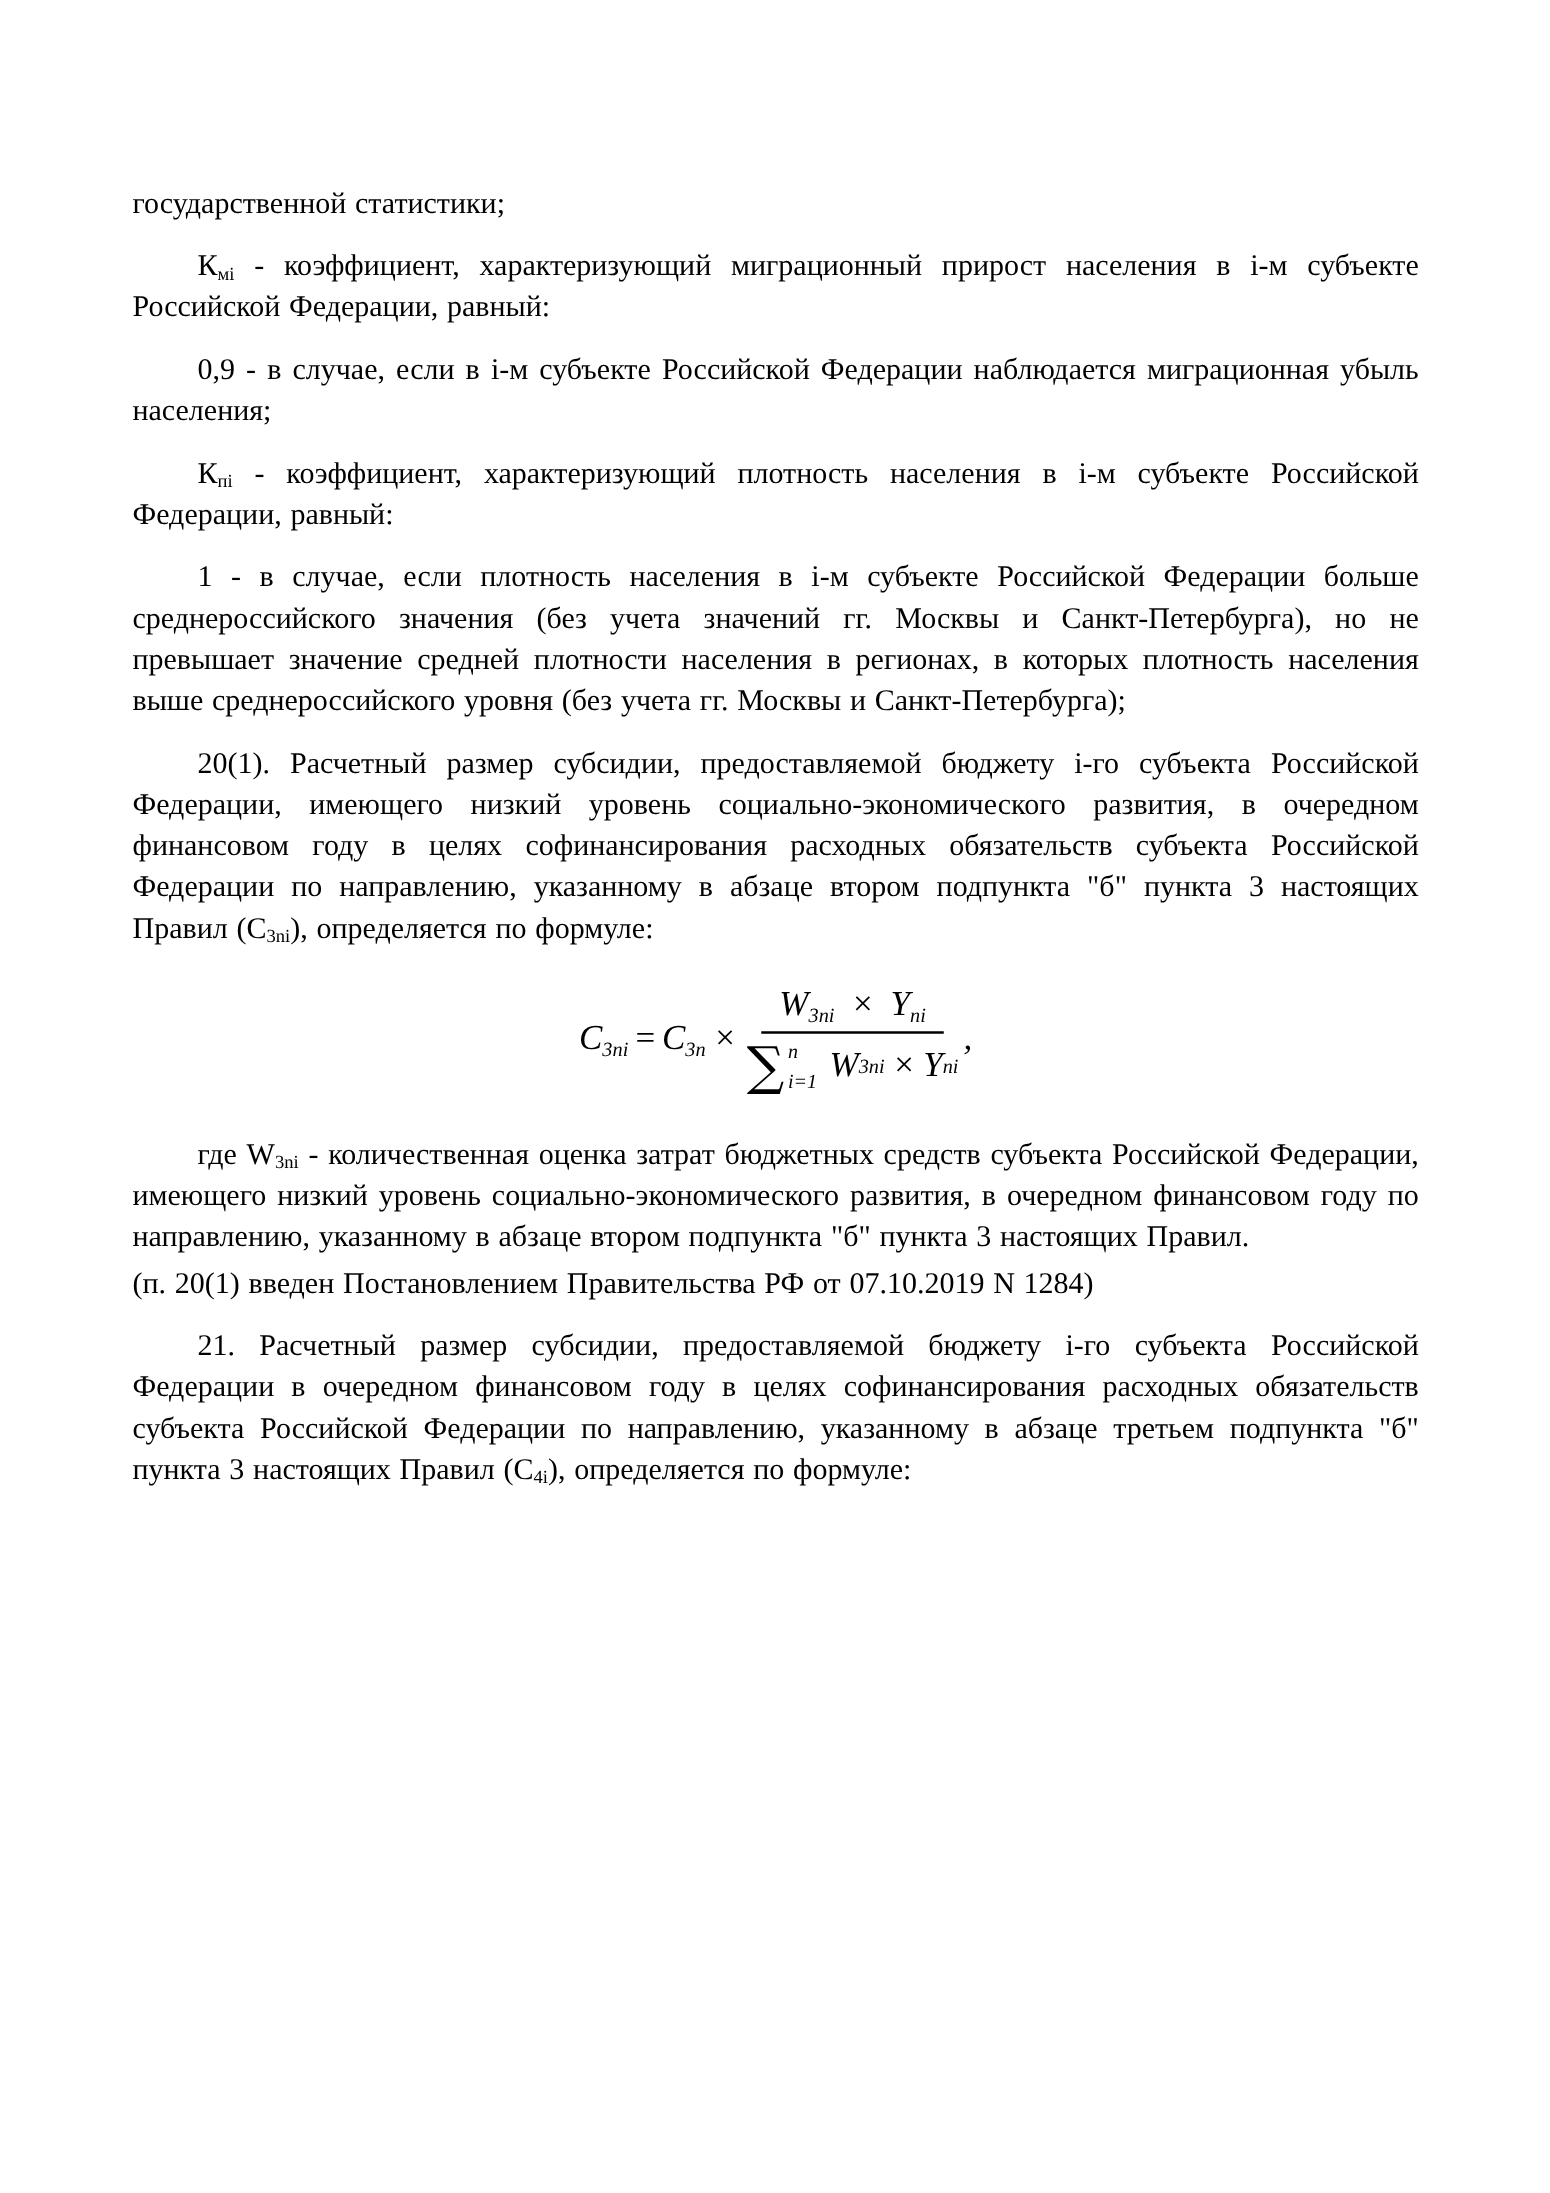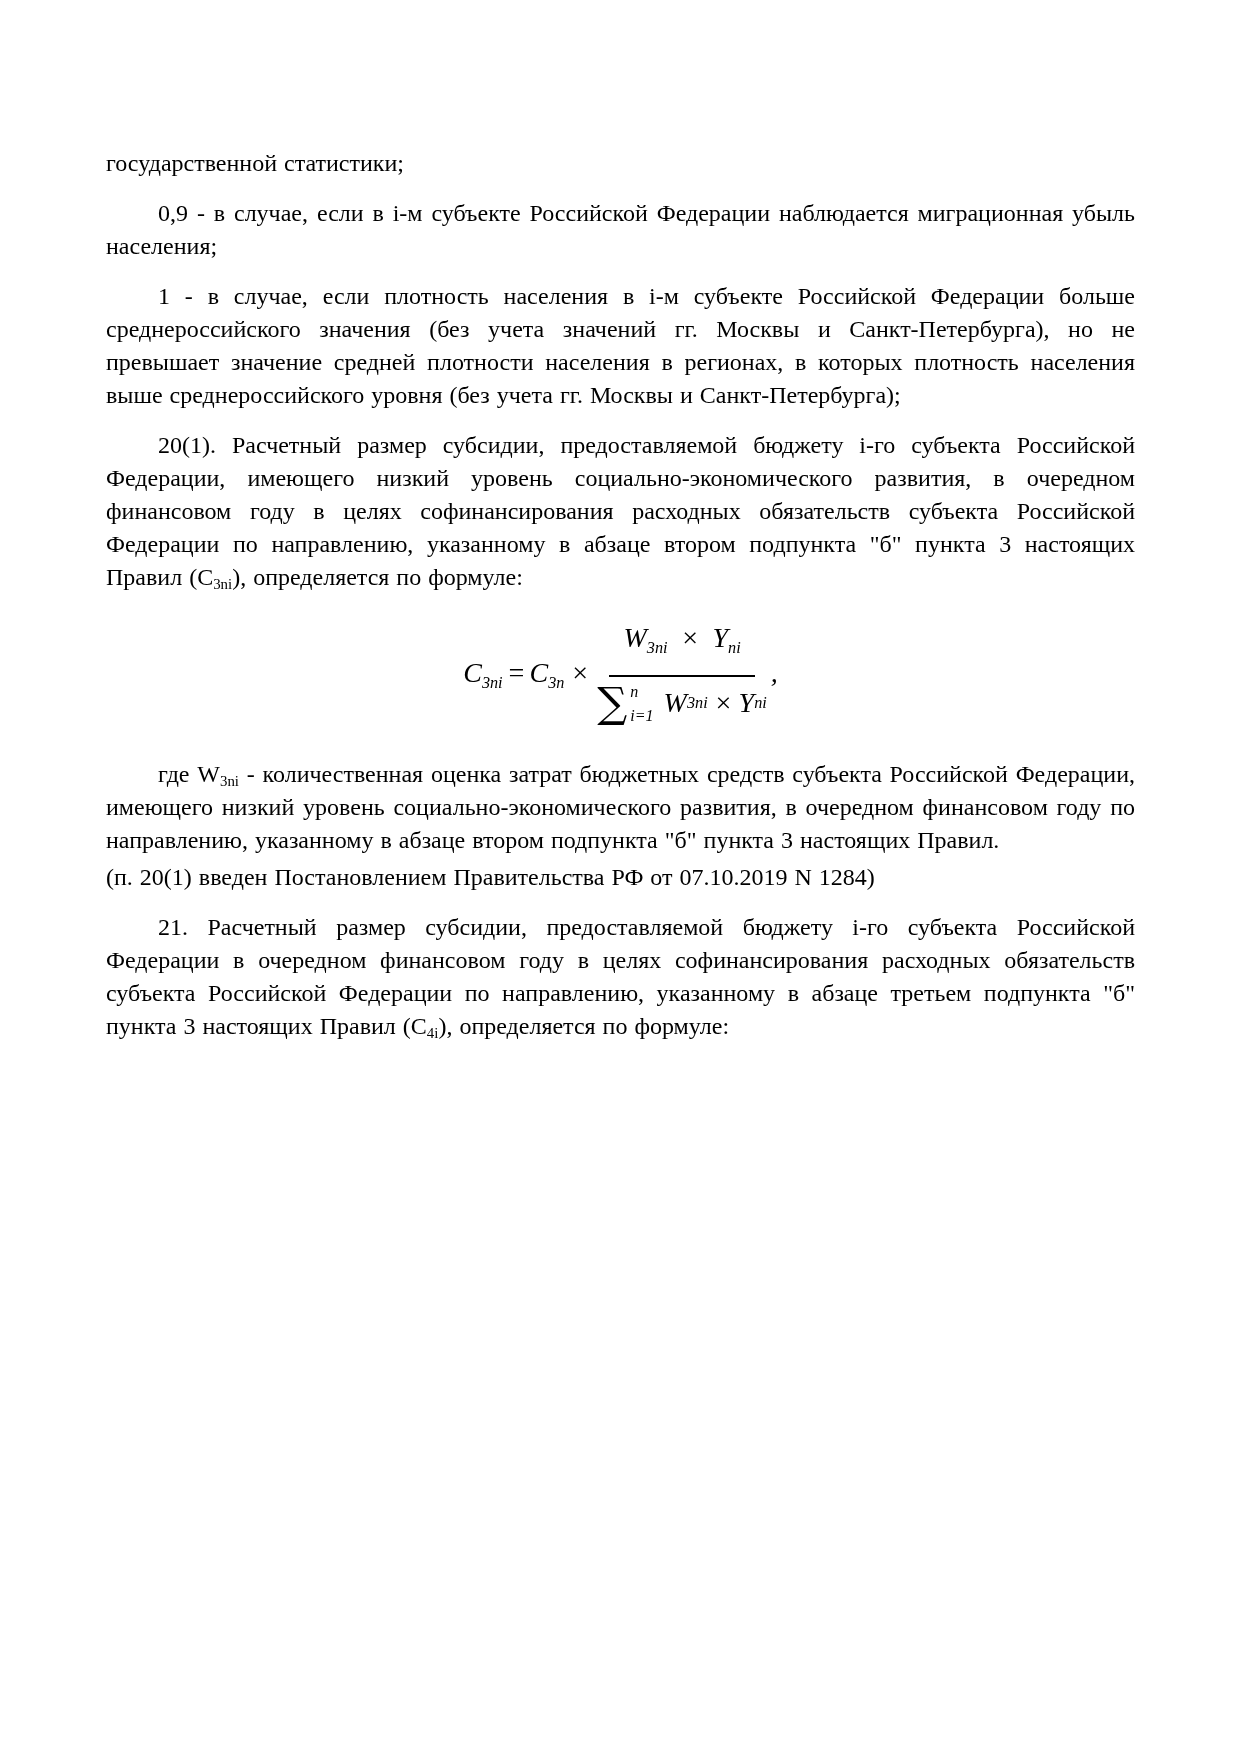--- a/index.html
+++ b/index.html
@@ -51,21 +51,21 @@
   .formula sub { font-size: 58%; vertical-align: -0.35em; }
   .frac {
     display: inline-flex;
     flex-direction: column;
     align-items: center;
     vertical-align: middle;
     margin-left: 2px;
   }
   .frac .num {
     display: block;
-    padding: 2px 14px 23px 14px;
+    padding: 2px 14px 7px 14px;
     border-bottom: 2.5px solid #000;
     white-space: nowrap;
   }
   .frac .den {
     display: flex;
     align-items: center;
     padding-top: 5px;
     white-space: nowrap;
   }
   .sigma {
@@ -86,21 +86,23 @@
   }
   .f-comma { align-self: center; margin-left: 4px; }
 </style>
 </head>
 <body>
 
 <div class="page">
   <div id="doc">
 
   <p class="para"><span>государственной статистики;</span></p>
+      <p class="para indent"><span>К</span><sub>мi</sub><span> - коэффициент, характеризующий миграционный прирост населения в i-м субъекте Российской Федерации, равный:</span></p>
       <p class="para indent"><span>0,9 - в случае, если в i-м субъекте Российской Федерации наблюдается миграционная убыль населения;</span></p>
+      <p class="para indent"><span>К</span><sub>пi</sub><span> - коэффициент, характеризующий плотность населения в i-м субъекте Российской Федерации, равный:</span></p>
       <p class="para indent"><span>1 - в случае, если плотность населения в i-м субъекте Российской Федерации больше среднероссийского значения (без учета значений гг. Москвы и Санкт-Петербурга), но не превышает значение средней плотности населения в регионах, в которых плотность населения выше среднероссийского уровня (без учета гг. Москвы и Санкт-Петербурга);</span></p>
       <p class="para indent"><span>20(1). Расчетный размер субсидии, предоставляемой бюджету i-го субъекта Российской Федерации, имеющего низкий уровень социально-экономического развития, в очередном финансовом году в целях софинансирования расходных обязательств субъекта Российской Федерации по направлению, указанному в абзаце втором подпункта "б" пункта 3 настоящих Правил (С</span><sub>3ni</sub><span>), определяется по формуле:</span></p>
       <div class="formula" id="formula-block">
       <span><span>C</span><sub>3ni</sub></span>
       <span class="f-op">=</span>
       <span><span>C</span><sub>3n</sub></span>
       <span class="f-mul">×</span>
       <span class="frac">
         <span class="num">
           <span>W</span><sub>3ni</sub>

